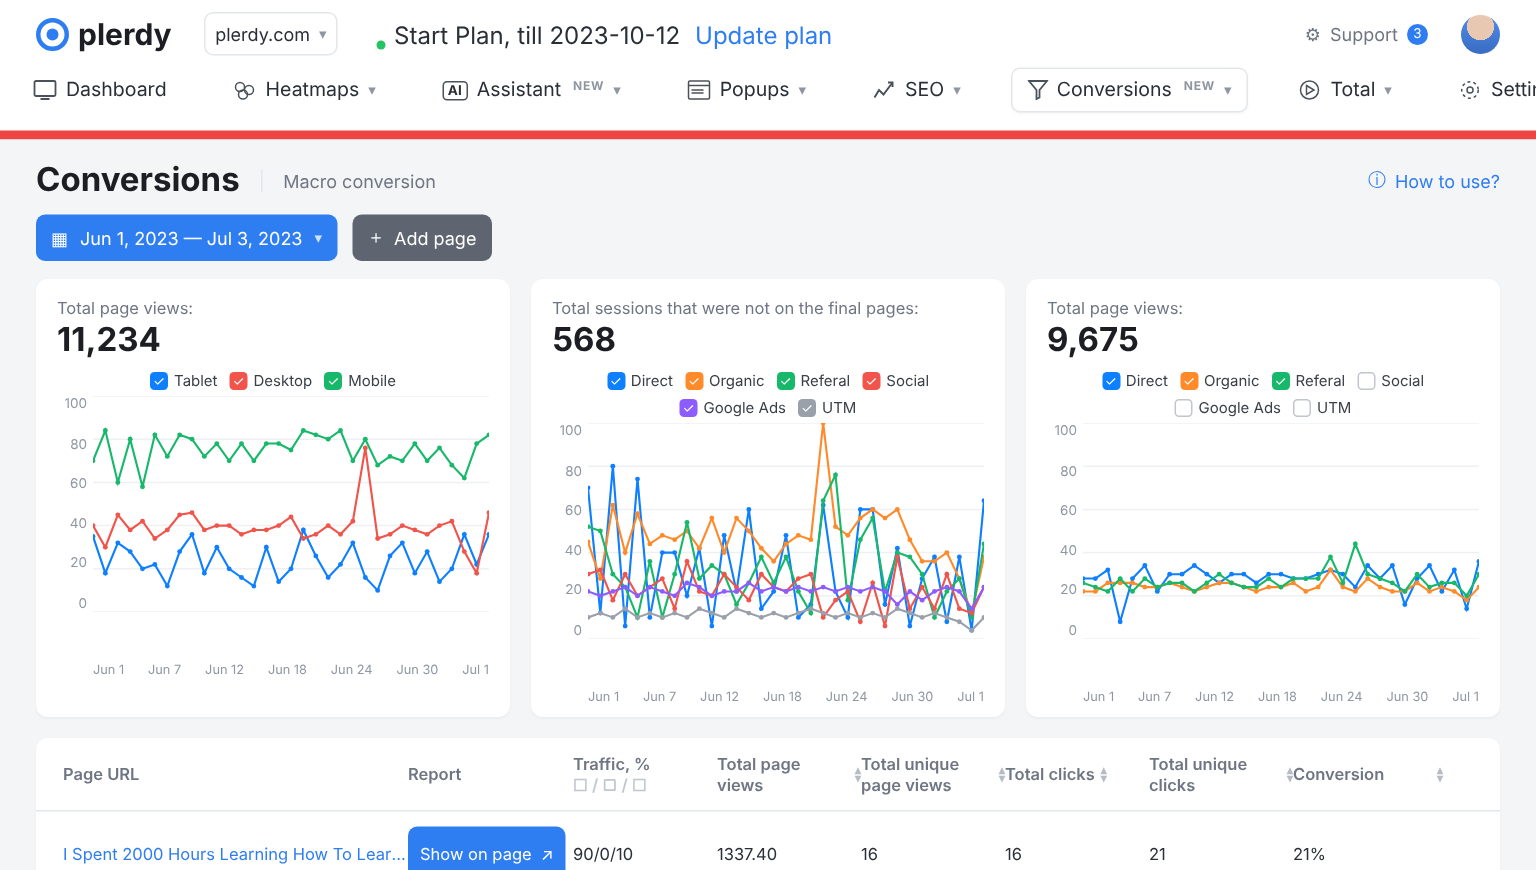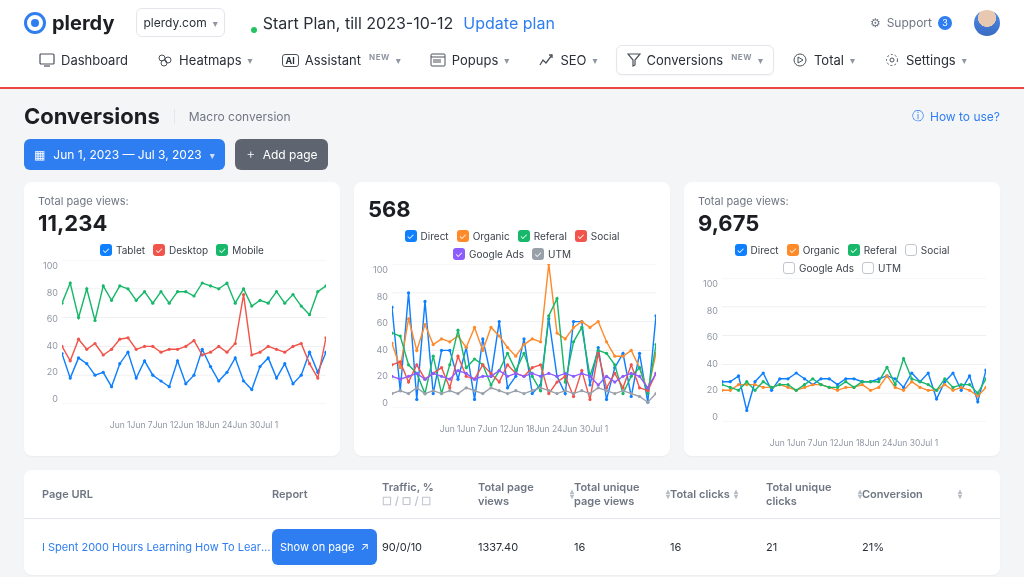--- a/index.html
+++ b/index.html
@@ -26,21 +26,21 @@
   .logo-mark::after{content:"";position:absolute;inset:4px;background:var(--link);border-radius:50%}
   .domain-sel{display:flex;align-items:center;gap:6px;border:1px solid var(--border);border-radius:6px;padding:6px 6px;font-size:12px;margin-left:10px;color:#2a2f37}
   .plan{font-size:16px;color:#2a2f37;display:flex;align-items:flex-end;gap:6px;margin-left:14px}
   .plan .dot{width:6px;height:6px;background:#24c462;border-radius:50%}
   .plan a{color:var(--link);text-decoration:none;margin-left:4px}
   .hdr .spacer{flex:1}
   .support{display:flex;align-items:center;gap:6px;font-size:12px;color:var(--muted)}
   .support .n{background:var(--link);color:#fff;border-radius:50%;width:14px;height:14px;display:inline-flex;align-items:center;justify-content:center;font-size:9px}
   .avatar{width:26px;height:26px;border-radius:50%;background:radial-gradient(circle at 50% 30%,#e8c8b0 0 40%,transparent 41%),linear-gradient(#4f8de8,#3a6bc2);margin-left:10px}
   
-  .nav{display:flex;gap:7px;padding:4px 28px 12px;border-bottom:2px solid #ef4444}
+  .nav{display:flex;gap:22px;padding:4px 11px 12px;border-bottom:6px solid #ef4444}
   .nav-item{display:flex;align-items:center;gap:6px;font-size:13px;color:#2a2f37;padding:6px 10px;border-radius:6px;border:1px solid transparent;white-space:nowrap}
   .nav-item svg,.nav-item .ic{color:#4b515a}
   .nav-item.active{border-color:var(--border);background:#fff;box-shadow:0 1px 2px rgba(0,0,0,.04)}
   .nav-item .new{font-size:8px;font-weight:700;color:#8f96a1;letter-spacing:.5px;position:relative;top:-3px;margin-left:2px}
   .car{font-size:10px;color:#8f96a1}
   
   .page{background:var(--bg);padding:14px 24px 0;height:calc(580px - 92px)}
   .ptop{display:flex;align-items:center;gap:14px}
   .ptitle{font-size:22px;font-weight:700}
   .psub{font-size:12px;color:var(--muted);border-left:1px solid var(--border);padding-left:14px}
@@ -52,21 +52,21 @@
   .cards{display:flex;gap:14px;margin-top:12px}
   .card{background:#fff;border-radius:8px;padding:12px 14px 8px;flex:1;min-width:0;box-shadow:0 1px 2px rgba(0,0,0,.04)}
   .card .lbl{font-size:11px;color:var(--muted)}
   .card .val{font-size:22px;font-weight:700;margin-top:2px}
   .legend{display:flex;flex-wrap:wrap;gap:6px 8px;margin-top:8px;justify-content:center;font-size:10px;color:#3a3f48;margin-bottom:4px}
   .lg{display:flex;align-items:center;gap:4px}
   .chk{width:12px;height:12px;border-radius:3px;display:inline-flex;align-items:center;justify-content:center;color:#fff;font-size:9px;line-height:1}
   .chk.off{border:1px solid #c1c6ce;background:#fff;color:transparent}
   .chart{position:relative;height:160px}
   .ylbl{position:absolute;left:0;top:0;bottom:16px;display:flex;flex-direction:column;justify-content:space-between;font-size:9px;color:#9097a3;text-align:right;width:20px}
-  .xlbl{display:flex;justify-content:center;font-size:8.5px;color:#9097a3;margin-top:0;padding-left:24px}
+  .xlbl{display:flex;justify-content:space-between;font-size:8.5px;color:#9097a3;margin-top:18px;padding-left:24px}
   svg.plot{position:absolute;left:24px;right:0;top:0;bottom:16px;width:calc(100% - 24px);height:calc(100% - 16px)}
   
   .tbl{background:#fff;border-radius:8px;margin-top:14px;box-shadow:0 1px 2px rgba(0,0,0,.04)}
   .thead,.trow2{display:grid;grid-template-columns:230px 110px 96px 96px 96px 96px 96px 96px 40px;gap:0;align-items:center;padding:10px 18px;font-size:11px}
   .thead{color:var(--muted);font-weight:600}
   .thead .th{display:flex;align-items:center;gap:4px}
   .sort{display:flex;flex-direction:column;line-height:5px;font-size:8px;color:#b6bcc5}
   .trow2{border-top:1px solid var(--border);color:#2a2f37}
   .trow2 .url{color:var(--link);overflow:hidden;text-overflow:ellipsis;white-space:nowrap}
   .pill{background:var(--link);color:#fff;border-radius:6px;padding:11px 8px;font-size:11px;display:inline-flex;align-items:center;gap:6px;white-space:nowrap}
@@ -319,20 +319,21 @@
           <span>Jun 1</span>
           <span>Jun 7</span>
           <span>Jun 12</span>
           <span>Jun 18</span>
           <span>Jun 24</span>
           <span>Jun 30</span>
           <span>Jul 1</span>
         </div>
       </div>
       <div class="card">
+        <div class="lbl">Total sessions that were not on the final pages:</div>
         <div class="val">568</div>
         <div class="legend">
           <span class="lg"><span class="chk " style="background:#0d7fff">✓</span>Direct</span>
           <span class="lg"><span class="chk " style="background:#ff8a2a">✓</span>Organic</span>
           <span class="lg"><span class="chk " style="background:#18b86b">✓</span>Referal</span>
           <span class="lg"><span class="chk " style="background:#f0544a">✓</span>Social</span>
           <span class="lg"><span class="chk " style="background:#8d5cff">✓</span>Google Ads</span>
           <span class="lg"><span class="chk " style="background:#9aa0a9">✓</span>UTM</span>
         </div>
         <div class="chart">

